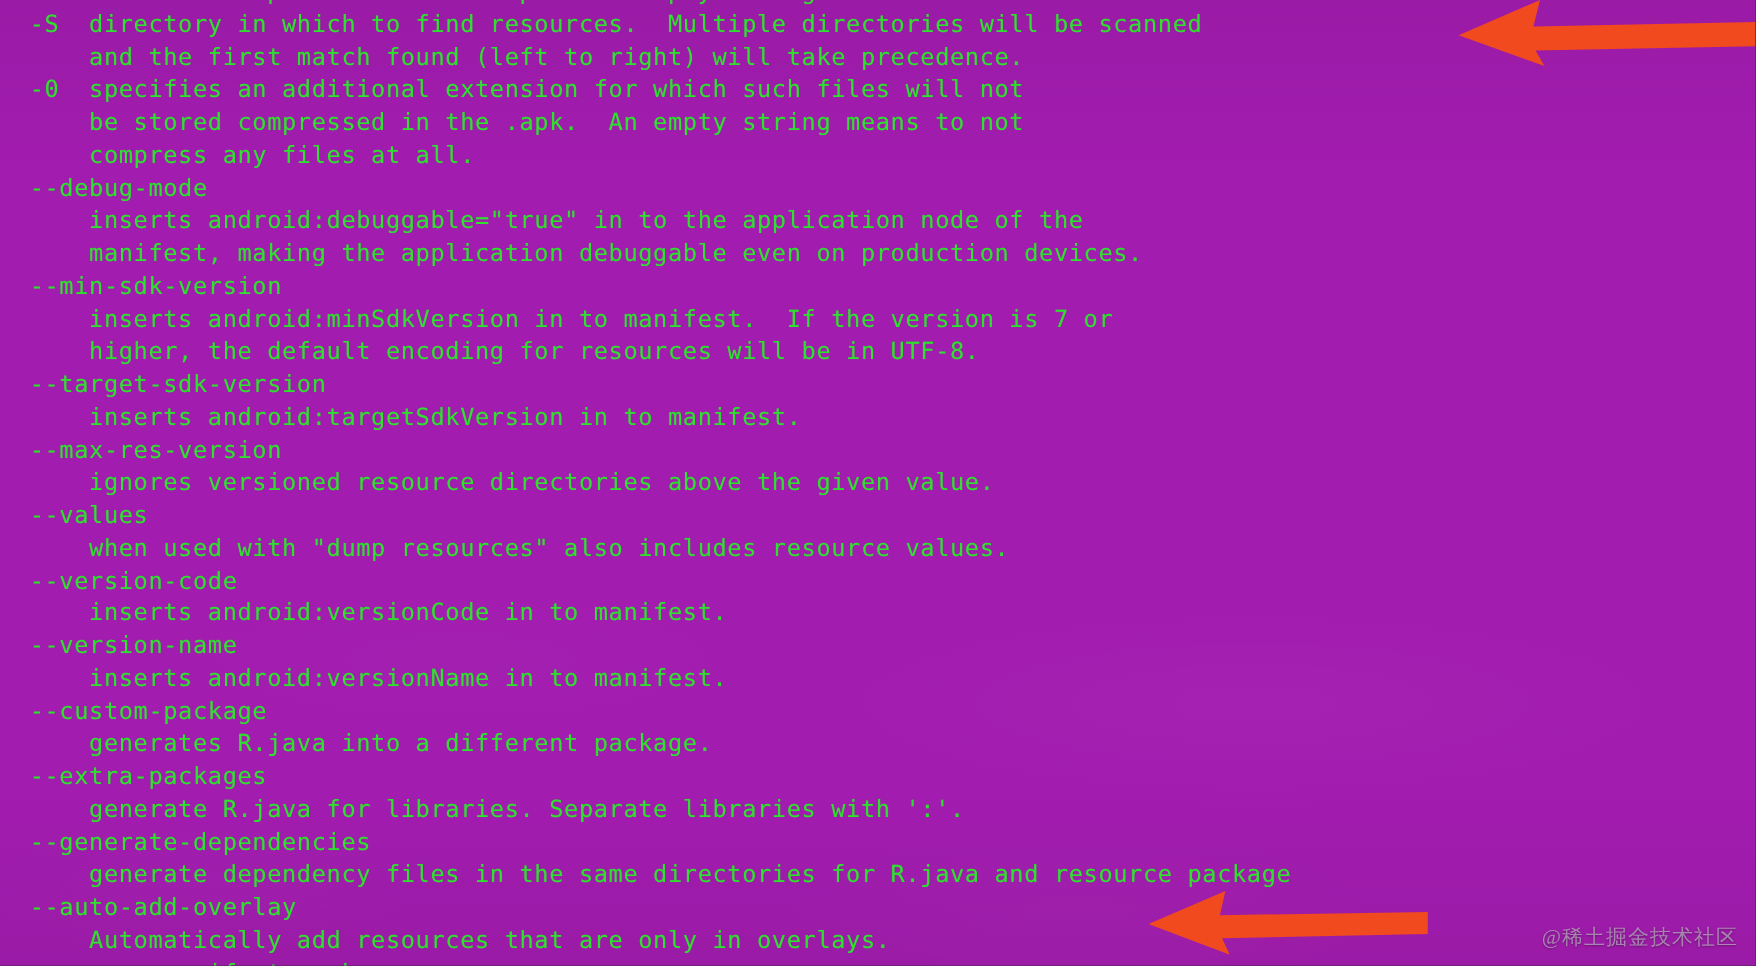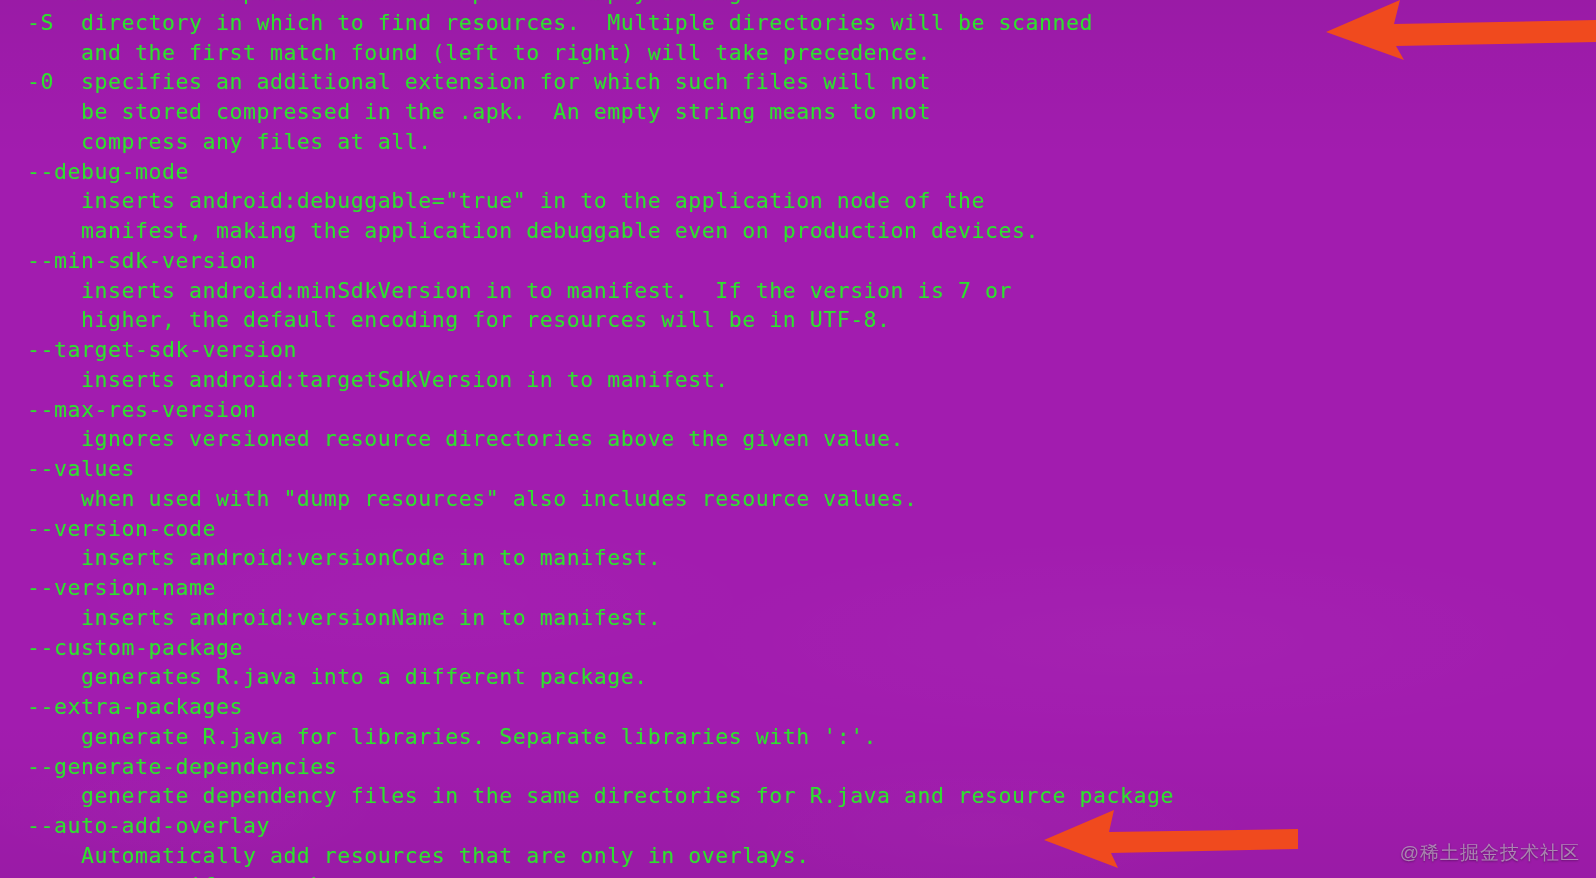--- a/index.html
+++ b/index.html
@@ -45,21 +45,21 @@
   }
   .arrow {
     position:absolute;
     pointer-events:none;
   }
   #arrow-top { left:1322px; top:-2px; width:276px; height:62px; }
   #arrow-bottom { left:1040px; top:808px; width:262px; height:60px; }
   #watermark {
     position:absolute;
     right:16px; bottom:10px;
-    font-family:Liberation Sans, sans-serif;
+    font-family:Liberation Serif, serif;
     font-size:19px;
     letter-spacing:1px;
     color:rgba(196,200,200,.62);
     text-shadow:0 1px 2px rgba(0,0,0,.35);
     white-space:nowrap;
   }
 </style>
 </head>
 <body>
 

